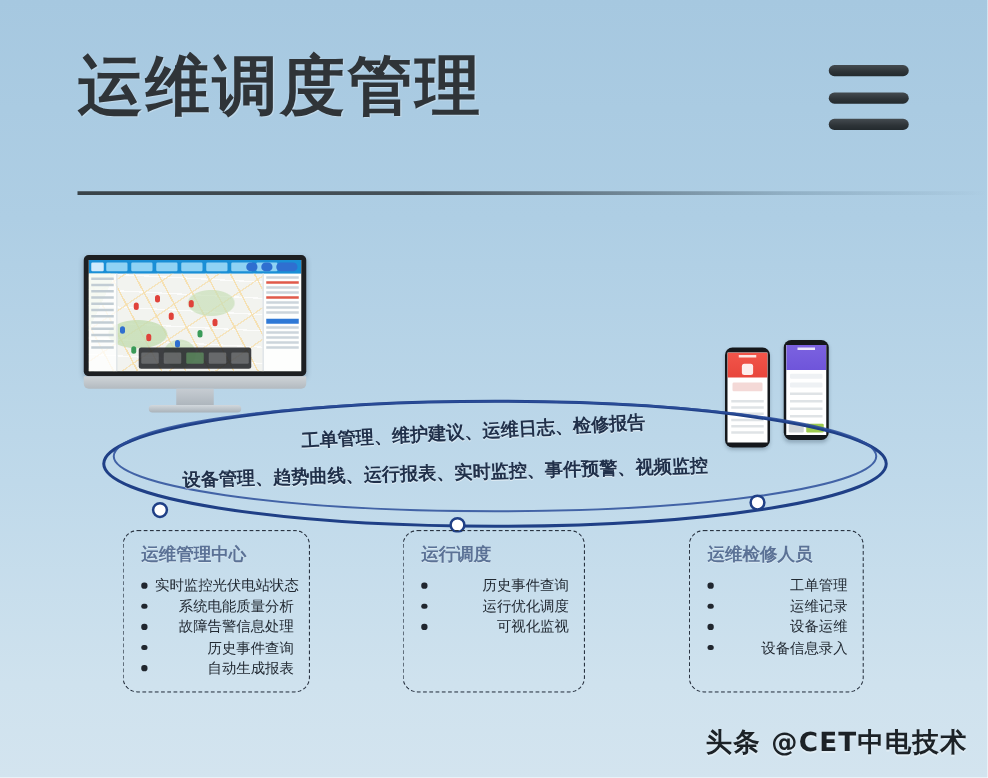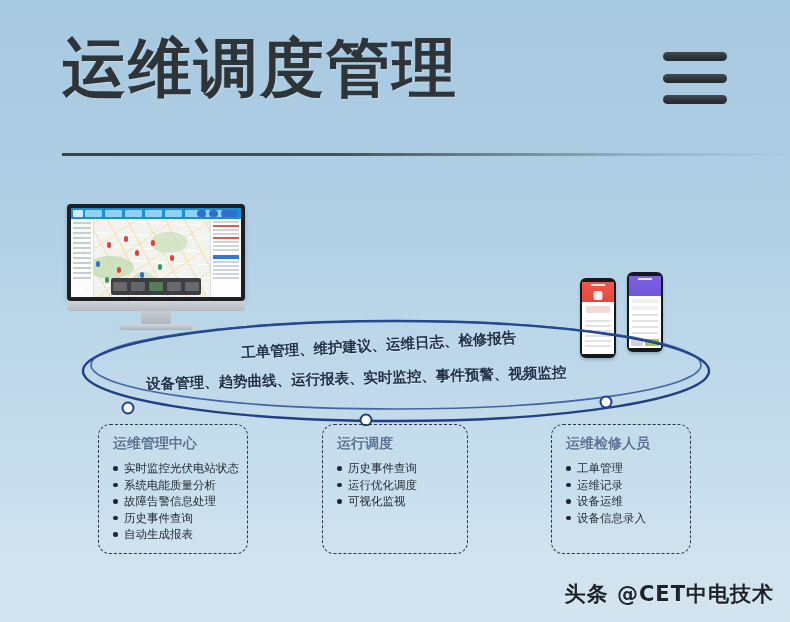--- a/index.html
+++ b/index.html
@@ -9,24 +9,24 @@
   }
   #slide{
     position:relative;width:790px;height:622px;
     background:linear-gradient(180deg,#a6c8e0 0%,#aecee4 28%,#bfd9ea 62%,#cfe2ee 88%,#d3e4ef 100%);
     overflow:hidden;
   }
 
   
   #title{
     position:absolute;left:62px;top:40px;
-    font-size:64px;line-height:58px;font-weight:bold;
+    font-size:52px;line-height:58px;font-weight:bold;
     color:#2f3438;letter-spacing:2px;
     text-shadow:1px 1px 0 rgba(255,255,255,.25);
-    font-family:Liberation Serif, serif;
+    font-family:Liberation Sans, sans-serif;
     text-align:center;
   }
   #hamburger{
     position:absolute;right:63px;top:52px;width:64px;height:52px;
     display:flex;flex-direction:column;justify-content:space-between;
   }
   #hamburger span{
     display:block;height:9px;border-radius:5px;
     background:linear-gradient(180deg,#444b50 0%,#2d3337 60%,#232a2e 100%);
   }
@@ -139,21 +139,21 @@
     box-sizing:border-box;padding:10px 12px 0 12px;
   }
   #box-1{left:98px;width:150px;}
   #box-2{left:322px;width:146px;}
   #box-3{left:551px;width:140px;}
   .box-title{
     font-size:14px;font-weight:600;color:#5b7296;margin:0 0 7px 2px;
     font-family:"DejaVu Sans","Liberation Sans",sans-serif;
     text-shadow:0 1px 0 rgba(255,255,255,.4);
   }
-  .box ul{list-style:none;margin:0;padding:0;}
+  .box ul{list-style:none;margin:0;padding:0;text-align:right;}
   .box li{
     font-size:11.5px;line-height:16.5px;color:#222a33;
     position:relative;padding-left:13px;white-space:nowrap;
     font-family:"DejaVu Sans","Liberation Sans",sans-serif;
   }
   .box li:before{
     content:"";position:absolute;left:2px;top:6px;
     width:4.5px;height:4.5px;border-radius:50%;background:#20262e;
   }
 

